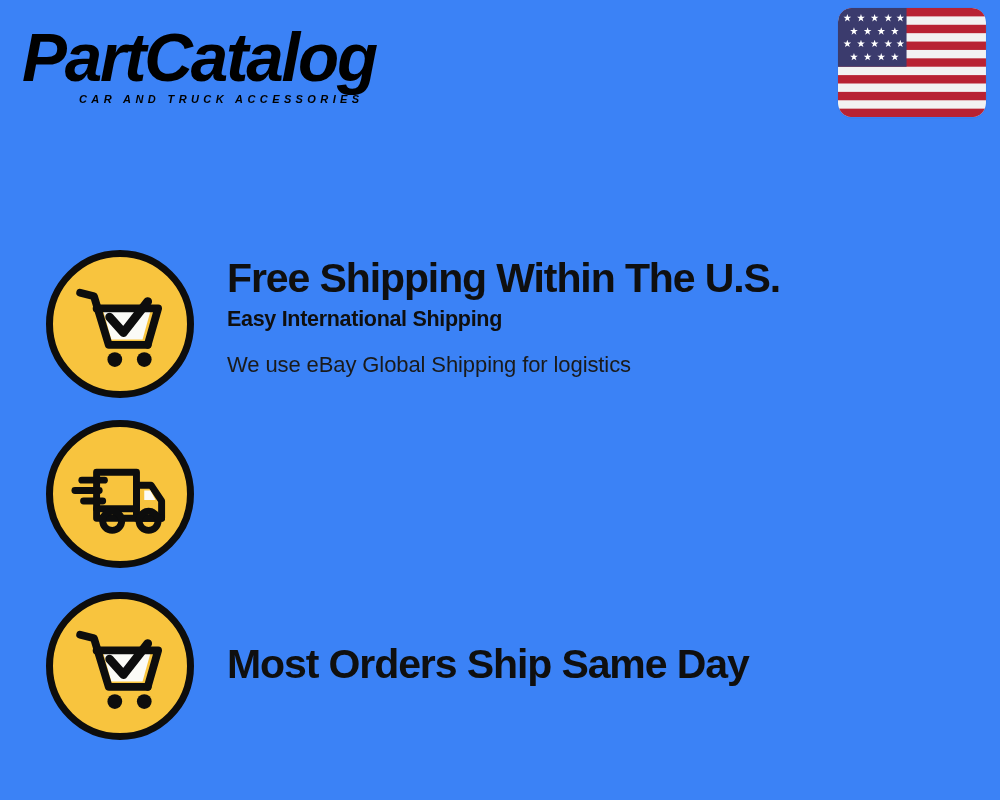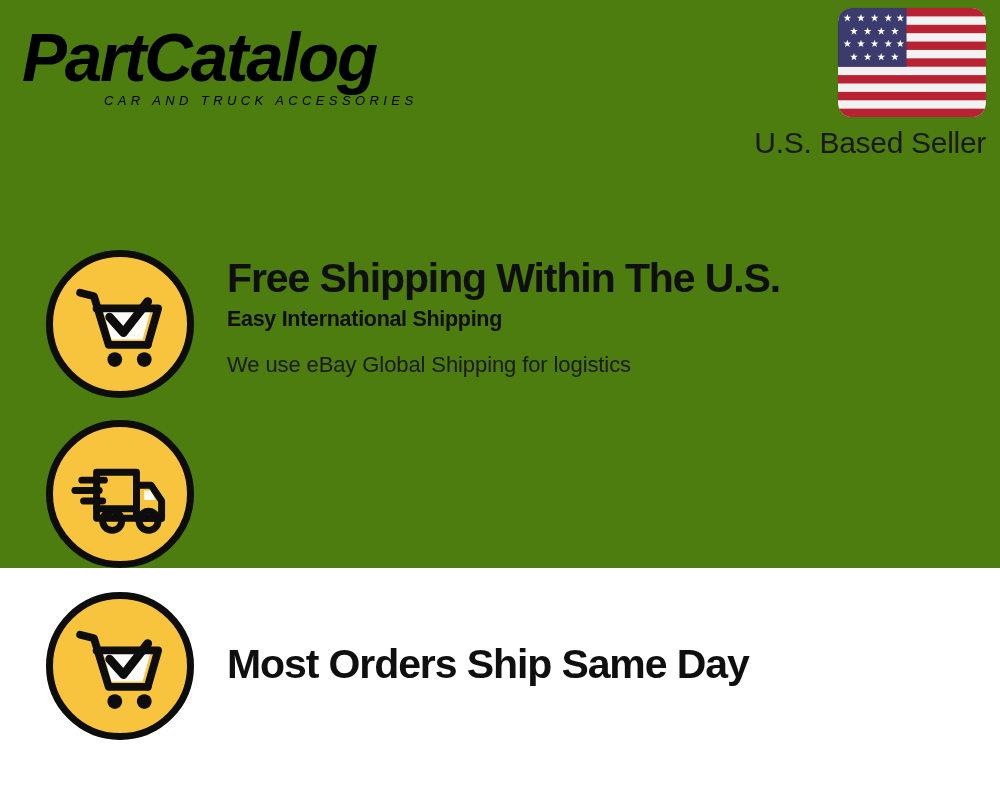--- a/index.html
+++ b/index.html
@@ -13,22 +13,22 @@
     background: #ffffff;
     font-family: "Liberation Sans", sans-serif;
     overflow: hidden;
     position: relative;
     color: #111111;
   }
 
   .banner {
     position: relative;
     width: 1000px;
-    height: 568px;
-    background: #4d7c0f;
+    height: 800px;
+    background: #3b82f6;
   }
 
   
   .header {
     position: absolute;
     left: 0;
     top: 0;
     width: 1000px;
     height: 175px;
   }
@@ -48,28 +48,28 @@
     font-size: 68px;
     line-height: 70px;
     letter-spacing: -2.2px;
     color: #000000;
     white-space: nowrap;
     transform: scaleX(0.99);
     transform-origin: left top;
   }
   .brand-tagline {
     font-family: "Liberation Sans", sans-serif;
-    font-weight: normal;
+    font-weight: bold;
     font-style: italic;
-    font-size: 13px;
+    font-size: 11px;
     letter-spacing: 4.4px;
     color: #000000;
     white-space: nowrap;
     margin-top: 1px;
-    margin-left: 82px;
+    margin-left: 57px;
   }
 
   
   .seller-block {
     position: absolute;
     right: 12px;
     top: 8px;
     width: 320px;
     text-align: right;
   }
@@ -236,21 +236,20 @@
               <use href="#star5" x="80" y="46"></use>
 
               <use href="#star5" x="20.5" y="63"></use>
               <use href="#star5" x="38" y="63"></use>
               <use href="#star5" x="55.5" y="63"></use>
               <use href="#star5" x="73" y="63"></use>
             </g>
           </g>
         </svg>
       </span>
-      <div class="seller-label">U.S. Based Seller</div>
     </div>
   </div>
 
   <div class="features">
 
     <div class="feature-row" id="row-0">
       <div class="icon-badge">
         <svg viewBox="0 0 120 120" aria-hidden="true">
 
           <polygon points="40,42 96,42 86,78 50,78" fill="#fbfbf7"></polygon>

